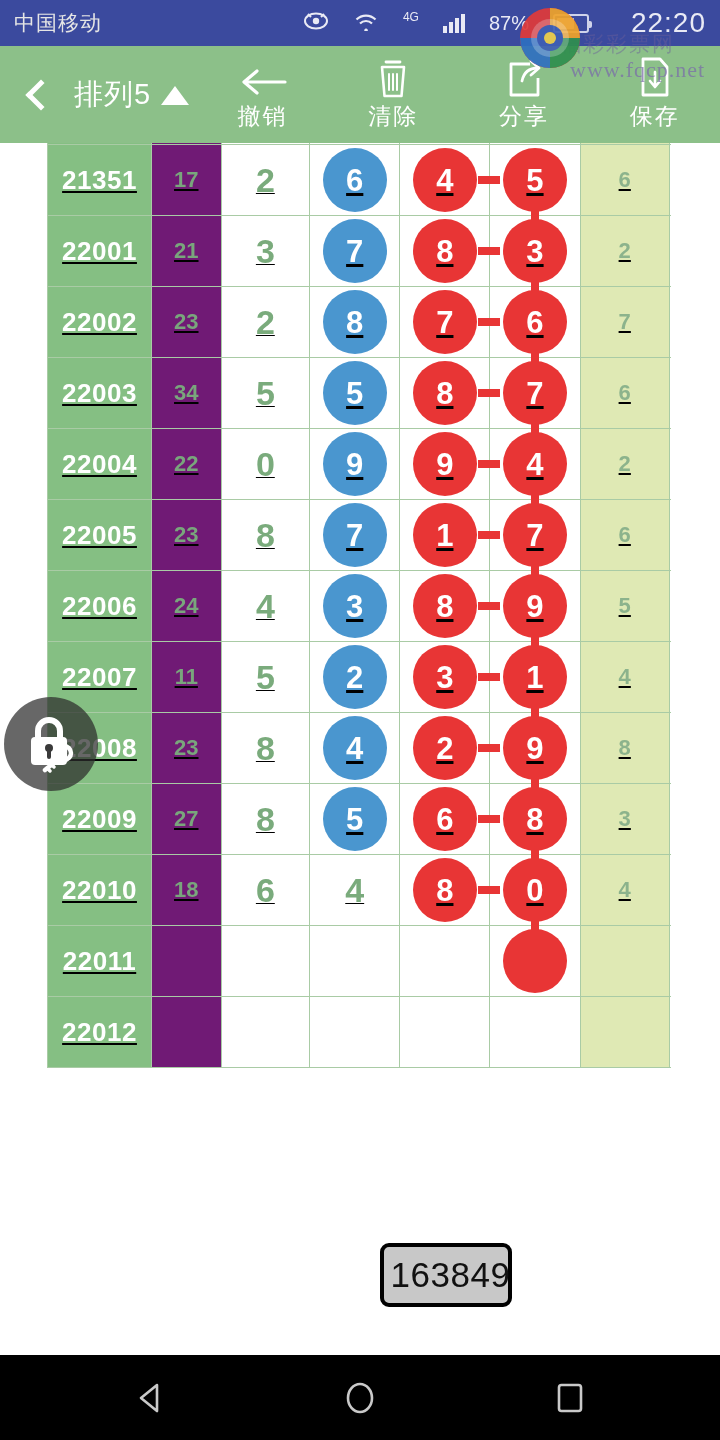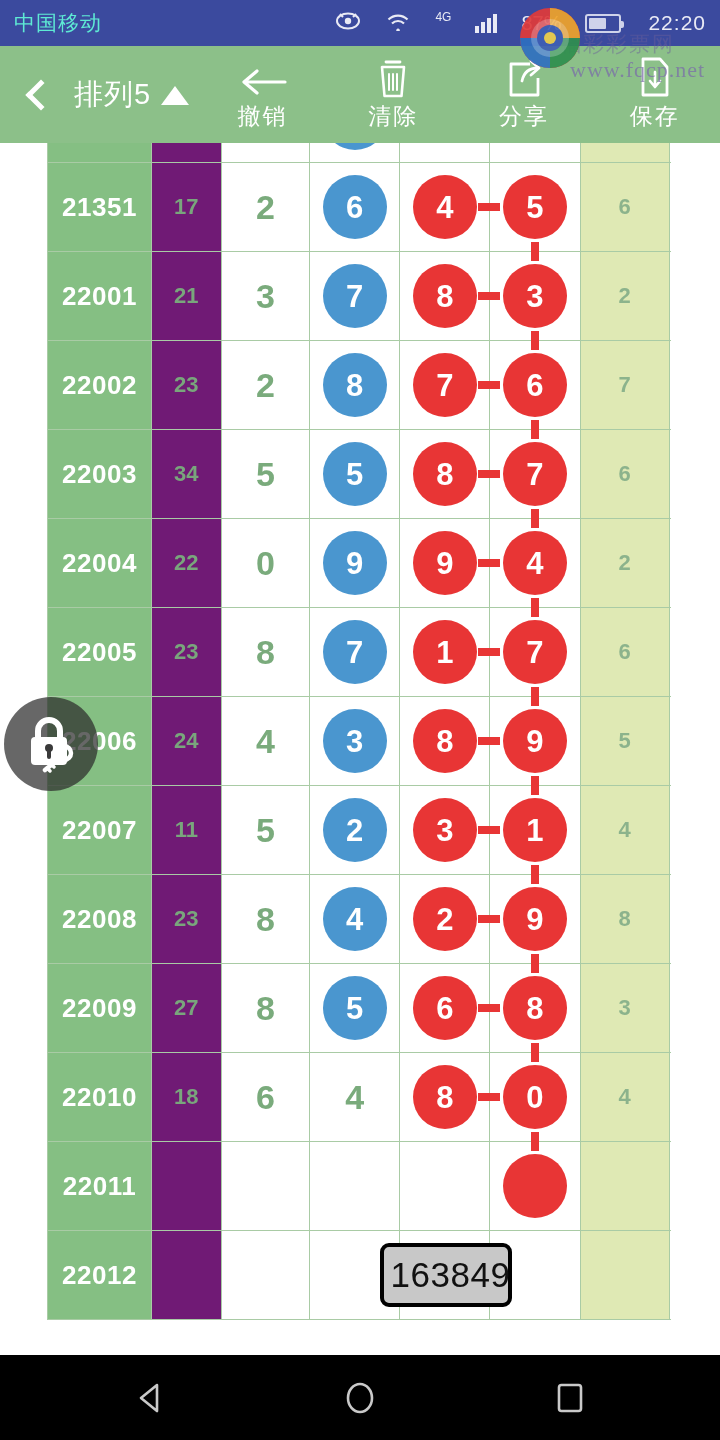--- a/index.html
+++ b/index.html
@@ -10,25 +10,25 @@
     position:relative;
     overflow:hidden;
   }
 
   
   #statusbar{
     position:absolute; left:0; top:0; width:720px; height:46px;
     background:#3b4a9e; display:flex; align-items:center;
     padding:0 14px; color:#e9eaf5; overflow:hidden;
   }
-  #carrier{ font-size:21px; letter-spacing:1px; color:#5eead4; }
+  #carrier{ font-size:21px; letter-spacing:1px; color:#e5e5e5; }
   #sb-right{ margin-left:auto; display:flex; align-items:center; gap:24px; }
   .sb-ico{ display:block; }
   #sb-batt-txt{ font-size:20px; letter-spacing:0; }
-  #sb-time{ font-size:21px; letter-spacing:1px; margin-left:3px; }
+  #sb-time{ font-size:28px; letter-spacing:1px; margin-left:18px; }
   #net-label{ font-size:12px; position:relative; top:-6px; }
   .bars{ display:flex; align-items:flex-end; gap:2px; height:20px; }
   .bars i{ display:block; width:4px; background:#e9eaf5; }
   .bars i:nth-child(1){height:7px}
   .bars i:nth-child(2){height:11px}
   .bars i:nth-child(3){height:15px}
   .bars i:nth-child(4){height:19px}
   #batt{
     width:36px; height:19px; border:2px solid #cfd3ea; border-radius:3px;
     position:relative; display:flex; align-items:center; padding:2px;
@@ -67,21 +67,21 @@
 
   
   #grid-clip{
     position:absolute; left:0; top:143px; width:720px; height:1212px;
     background:#ffffff; overflow:hidden;
   }
   #grid{
     position:absolute; left:47px; top:-70px; width:624px;
     border-collapse:collapse;
   }
-  #grid tr{ height:89px; }
+  #grid tr{ height:71px;text-decoration:underline; }
   #grid td{
     border:1px solid #a9cba5;
     text-align:center; vertical-align:middle;
     padding:0; position:relative;
   }
   td.c-period{ width:105px; background:#85bf83; color:#ffffff; font-size:26px; font-weight:bold; letter-spacing:0.5px; }
   td.c-sum{ width:71px; background:#701a75; color:#79a67c; font-size:22px; font-weight:bold;}
   td.c-ball{ width:91px; background:#ffffff; }
   td.c-tail{ width:92px; background:#dfe9b4; color:#8cb38c; font-size:22px; font-weight:bold; }
   td.c-pad{ width:0px; background:#ffffff; border-left:3px solid #a9cba5;}

